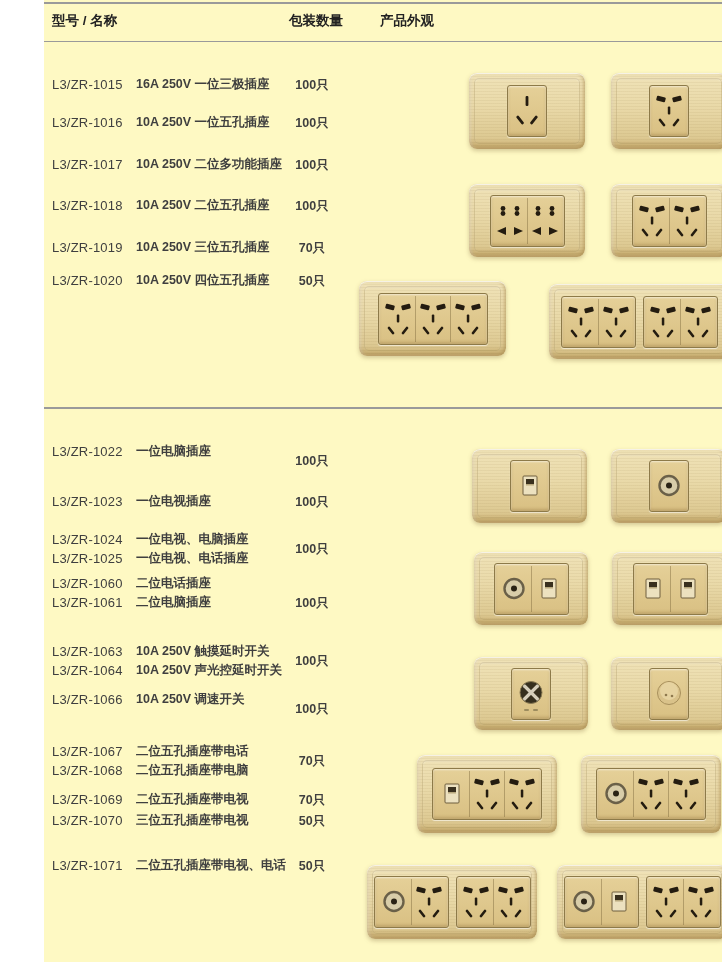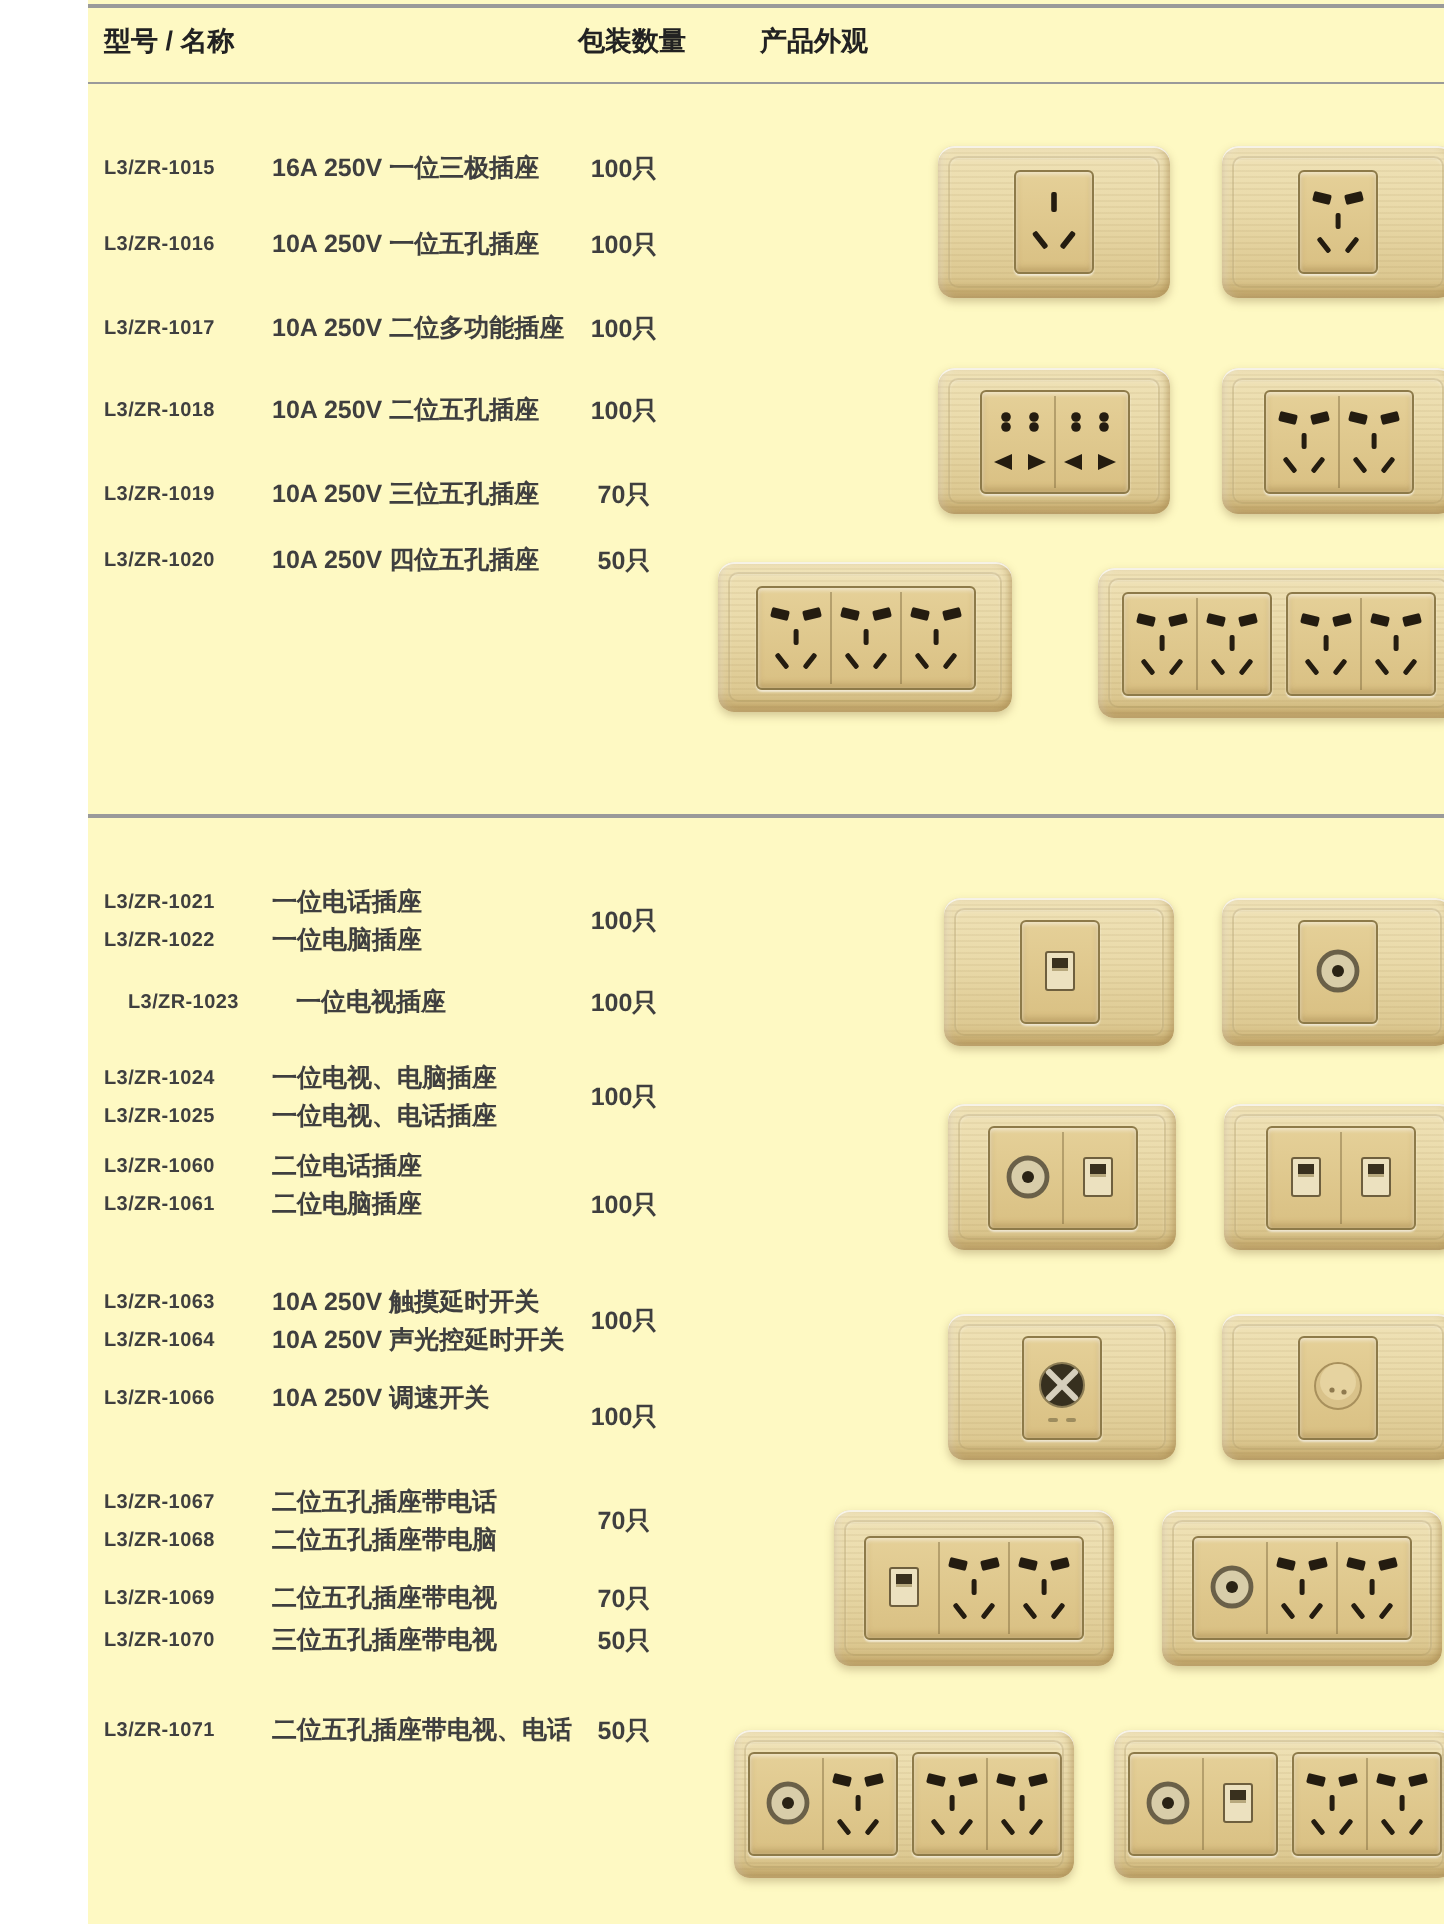--- a/index.html
+++ b/index.html
@@ -3,21 +3,21 @@
 <meta charset="utf-8">
 <style>
   html,body{margin:0;padding:0;background:#ffffff;}
   body{font-family:"Liberation Sans","DejaVu Sans",sans-serif;}
   #page{position:relative;width:722px;height:962px;background:#fef9c3;overflow:hidden;margin-left:44px;}
 
   
   .hline{position:absolute;left:0;width:722px;background:#9a9a9a;}
   .row{position:absolute;left:0;width:314px;}
   .line{display:flex;align-items:center;height:19px;}
-  .model{display:inline-block;width:84px;padding-left:8px;font-size:10px;font-weight:700;color:#3f3f3f;letter-spacing:.2px;white-space:nowrap;}
+  .model{display:inline-block;width:84px;padding-left:8px;font-size:13px;font-weight:400;color:#3f3f3f;letter-spacing:.2px;white-space:nowrap;}
   .pname{display:inline-block;font-size:12.5px;font-weight:700;color:#3f3f3f;white-space:nowrap;}
   .qty{position:absolute;left:230px;width:76px;top:50%;transform:translateY(-50%);
        text-align:center;font-size:12.5px;font-weight:700;color:#3f3f3f;}
   .colhead{position:absolute;top:12px;font-size:13.5px;font-weight:700;color:#222;white-space:nowrap;}
 
   
   .plate{position:absolute;border-radius:8px;
     background:
       repeating-linear-gradient(180deg, rgba(125,98,45,.07) 0 1px, rgba(255,255,255,0) 1px 3px),
       linear-gradient(180deg,#f0e3b8 0%,#e9d9a8 45%,#ddc992 85%,#ccb275 100%);
@@ -81,30 +81,26 @@
       </div>
       <div class="row" style="top: 271px; height: 19px;">
         <div class="line">
           <span class="model">L3/ZR-1020</span>
           <span class="pname">10A 250V 四位五孔插座</span>
         </div>
         <span class="qty">50只</span>
       </div>
       <div class="row" style="top: 442px; height: 38px;">
         <div class="line">
-          <span class="model">L3/ZR-1021</span>
-          <span class="pname">一位电话插座</span>
-        </div>
-        <div class="line">
           <span class="model">L3/ZR-1022</span>
           <span class="pname">一位电脑插座</span>
         </div>
         <span class="qty">100只</span>
       </div>
-      <div class="row" style="top: 492px; height: 19px; padding-left: 12px;">
+      <div class="row" style="top: 492px; height: 19px;">
         <div class="line">
           <span class="model">L3/ZR-1023</span>
           <span class="pname">一位电视插座</span>
         </div>
         <span class="qty">100只</span>
       </div>
       <div class="row" style="top: 530px; height: 38px;">
         <div class="line">
           <span class="model">L3/ZR-1024</span>
           <span class="pname">一位电视、电脑插座</span>

